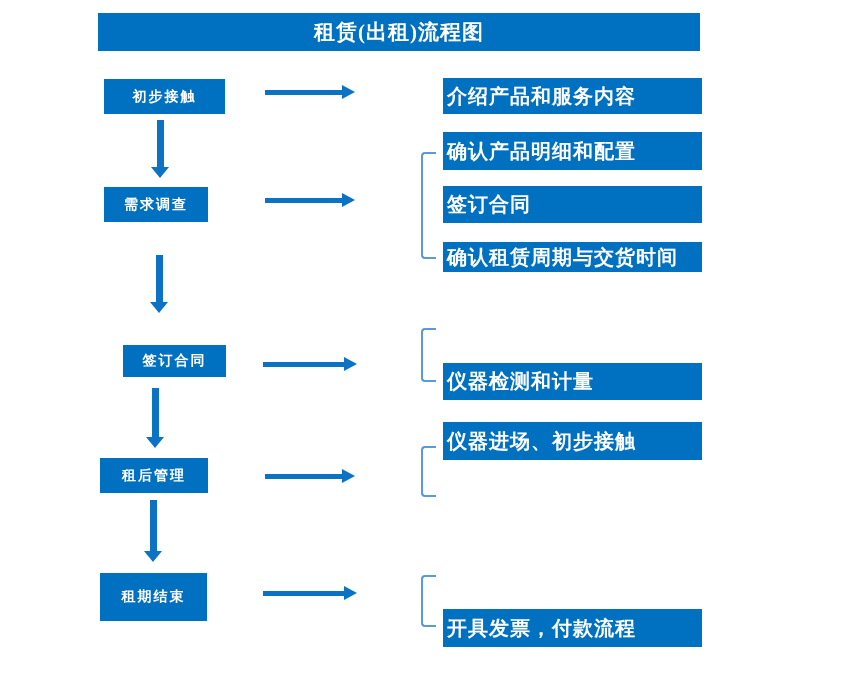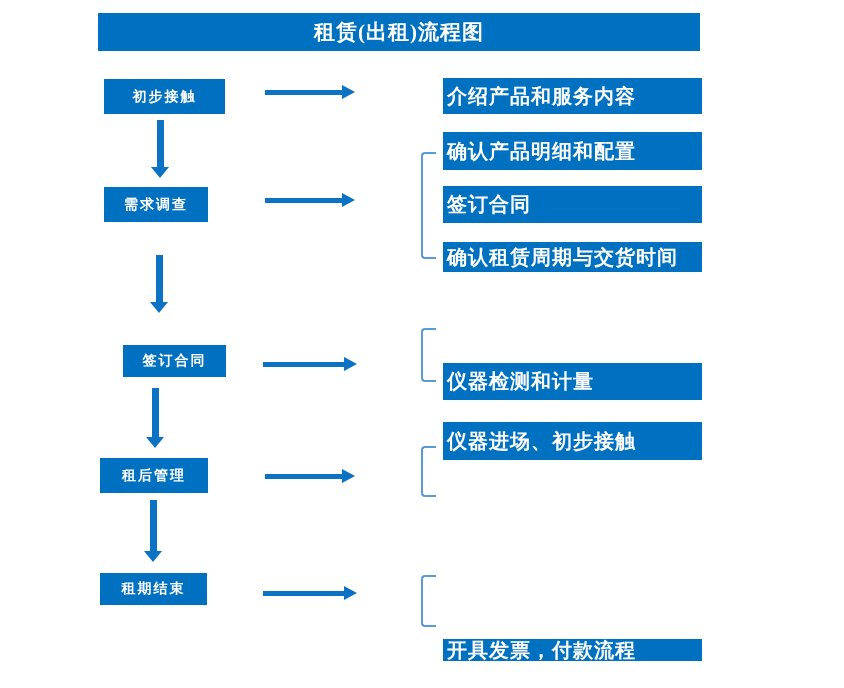--- a/index.html
+++ b/index.html
@@ -79,33 +79,33 @@
 <body>
 
 <div class="canvas">
 
   <div class="title-bar">租赁(出租)流程图</div>
 
   <div class="box step" style="left:104px;top:79px;width:121px;height:35px">初步接触</div>
   <div class="box step" style="left:104px;top:187px;width:104px;height:35px">需求调查</div>
   <div class="box step" style="left:123px;top:345px;width:103px;height:32px">签订合同</div>
   <div class="box step" style="left:100px;top:458px;width:108px;height:35px">租后管理</div>
-  <div class="box step" style="left:100px;top:573px;width:107px;height:32px">租期结束</div>
+  <div class="box step" style="left:100px;top:573px;width:107px;height:48px">租期结束</div>
 
   <div class="box detail" style="top:78px;height:36px">介绍产品和服务内容</div>
 
   <div class="box detail" style="top:132px;height:38px">确认产品明细和配置</div>
   <div class="box detail" style="top:186px;height:37px">签订合同</div>
   <div class="box detail" style="top:242px;height:30px">确认租赁周期与交货时间</div>
 
   <div class="box detail" style="top:363px;height:37px">仪器检测和计量</div>
 
   <div class="box detail" style="top:422px;height:38px">仪器进场、初步接触</div>
 
-  <div class="box detail" style="top:639px;height:22px">开具发票，付款流程</div>
+  <div class="box detail" style="top:609px;height:38px">开具发票，付款流程</div>
 
   <div class="varrow" style="left:151px;top:120px;height:58px">
     <div class="vshaft"></div>
     <div class="vhead"></div>
   </div>
   <div class="varrow" style="left:150px;top:255px;height:58px">
     <div class="vshaft"></div>
     <div class="vhead"></div>
   </div>
   <div class="varrow" style="left:146px;top:388px;height:60px">

